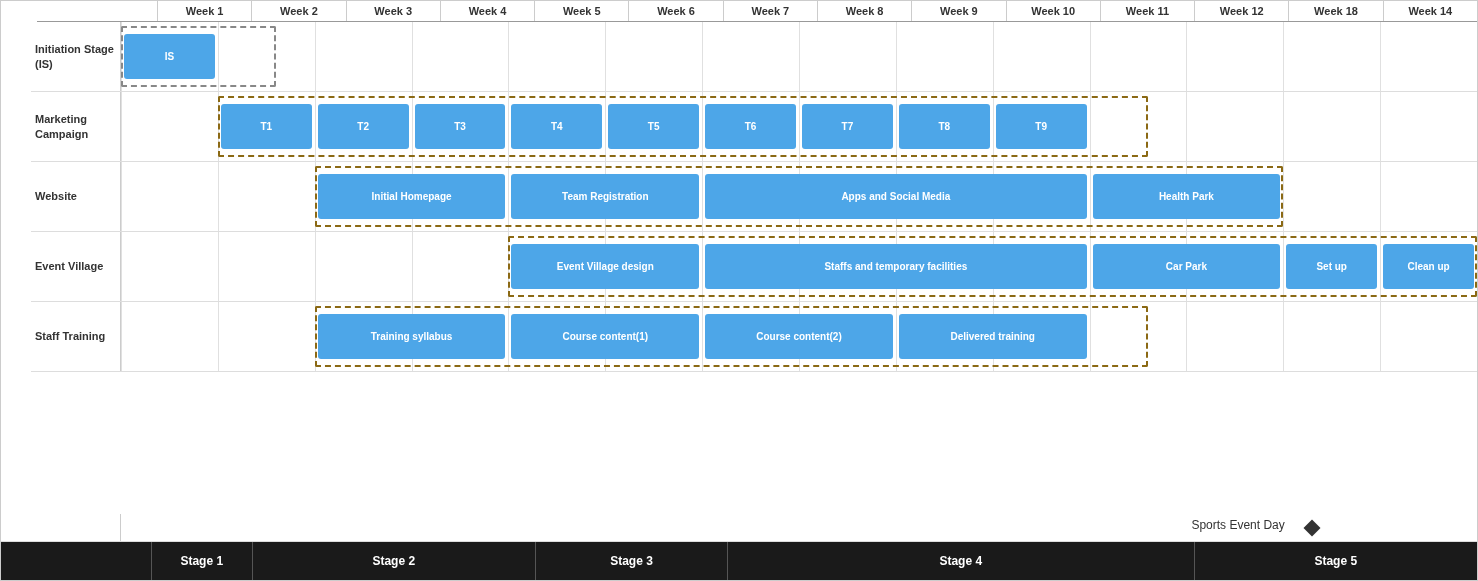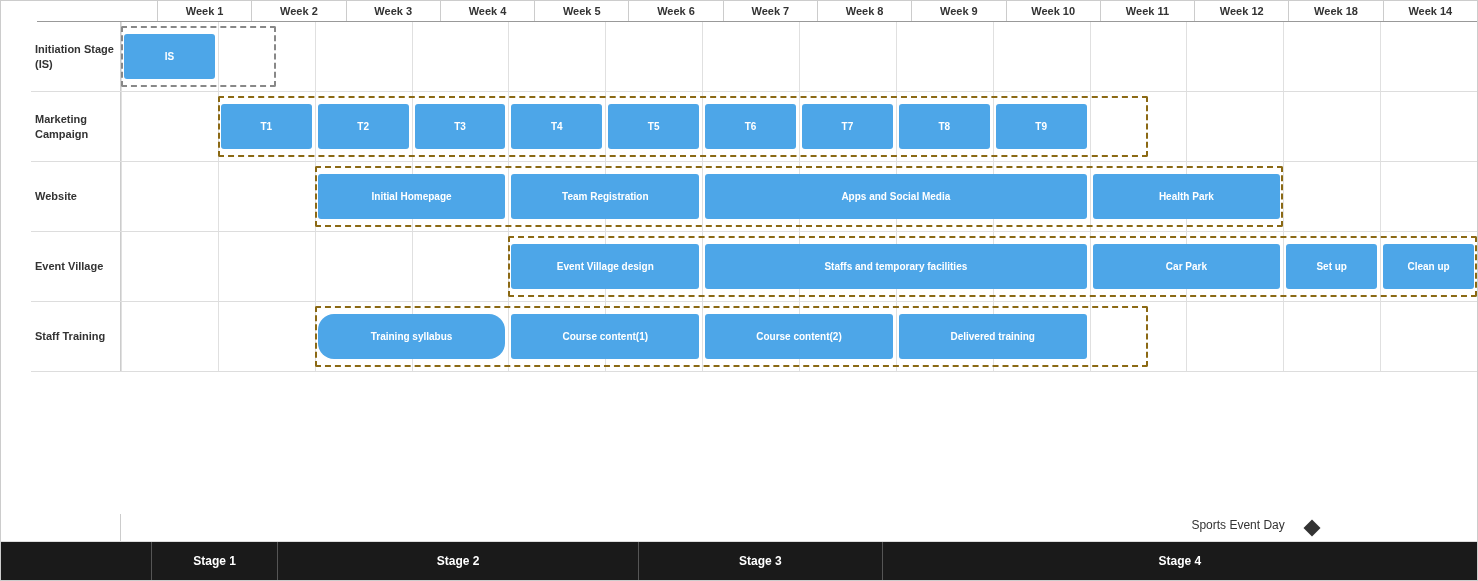--- a/index.html
+++ b/index.html
@@ -181,21 +181,21 @@
             <div class="grid-col"></div>
             <div class="grid-col"></div>
             <div class="grid-col"></div>
             <div class="grid-col"></div>
             <div class="grid-col"></div>
             <div class="grid-col"></div>
             <div class="grid-col"></div>
             <div class="grid-col"></div>
             <div class="bars-layer">
               <div class="row-outline" style="left: 14.2857%; width: 61.4286%; top: 4px; bottom: 4px; border-color: rgb(139, 105, 20);"></div>
-              <div class="bar" style="left: calc(14.2857% + 3px); width: calc(14.2857% - 6px); top: 12px; bottom: 12px; height: auto; border-radius: 16px;">Training syllabus</div>
+              <div class="bar" style="left: calc(14.2857% + 3px); width: calc(14.2857% - 6px); top: 12px; bottom: 12px; height: auto;">Training syllabus</div>
               <div class="bar" style="left: calc(28.5714% + 3px); width: calc(14.2857% - 6px); top: 12px; bottom: 12px; height: auto;">Course content(1)</div>
               <div class="bar" style="left: calc(42.8571% + 3px); width: calc(14.2857% - 6px); top: 12px; bottom: 12px; height: auto;">Course content(2)</div>
               <div class="bar" style="left: calc(57.1429% + 3px); width: calc(14.2857% - 6px); top: 12px; bottom: 12px; height: auto;">Delivered training</div>
             </div>
           </div>
         </div>
       </div>
   </div>
 
   <div class="sports-event-row">
@@ -208,15 +208,16 @@
   </div>
 
   <div class="gantt-footer">
     <div style="width:30px;min-width:30px;background:#1a1a1a;"></div>
     <div class="footer-label-space"></div>
     <div class="footer-stages" id="footer-stages">
         <div class="stage-cell" style="flex: 1 1 0%;">Stage 1</div>
         <div class="stage-cell" style="flex: 3 1 0%;">Stage 2</div>
         <div class="stage-cell" style="flex: 2 1 0%;">Stage 3</div>
         <div class="stage-cell" style="flex: 5 1 0%;">Stage 4</div>
+        <div class="stage-cell" style="flex: 3 1 0%;">Stage 5</div>
       </div>
   </div>
 </div>
 
 </body></html>

